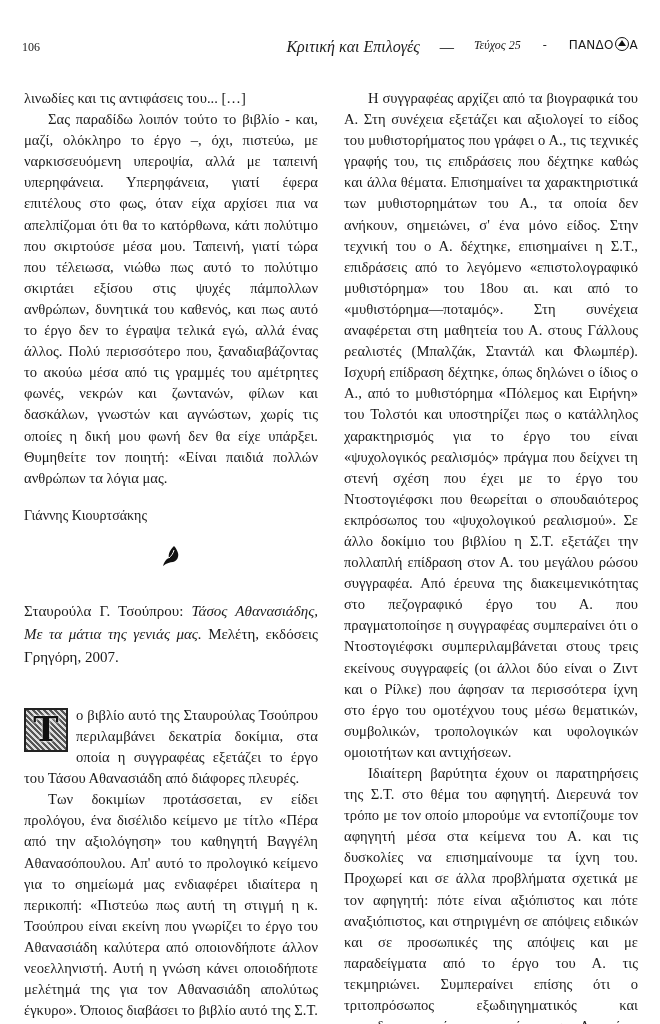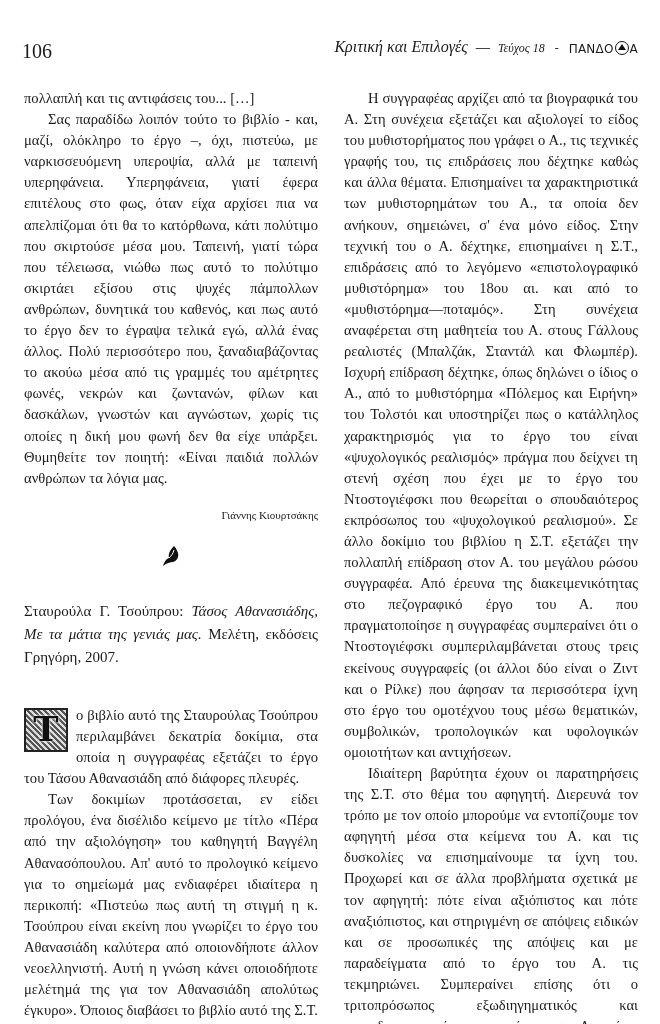--- a/index.html
+++ b/index.html
@@ -3,25 +3,25 @@
 <meta charset="utf-8">
 <style>
   html, body { margin: 0; padding: 0; background: #ffffff; }
   body {
     width: 660px; height: 1024px; position: relative; overflow: hidden;
     font-family: "DejaVu Serif", "Liberation Serif", serif;
     color: #1a1a1a;
   }
   .page-number {
     position: absolute; left: 22px; top: 40px;
-    font-family: "Liberation Serif", serif; font-size: 20px;
+    font-family: "Liberation Serif", serif; font-size: 12px;
   }
   .running-head {
     position: absolute; right: 22px; top: 38px;
-    display: flex; align-items: flex-end; gap: 8px;
+    display: flex; align-items: flex-start; gap: 20px;
     font-family: "Liberation Serif", serif;
   }
   .rh-title { font-style: italic; font-size: 16px; }
   .rh-issue { font-style: italic; font-size: 12px; }
   .rh-dash { font-size: 12px; margin: 0 2px; }
   .logo {
     font-family: "DejaVu Sans", sans-serif; font-weight: normal; font-size: 12px;
     display: flex; align-items: center; letter-spacing: 0.2px;
   }
   .logo-circle {
@@ -35,21 +35,21 @@
   }
   .col {
     position: absolute; top: 88px; width: 294px;
     font-family: "Liberation Serif", serif; font-size: 14.6px; line-height: 21.1px;
     text-align: justify;
   }
   .col-left { left: 24px; }
   .col-right { left: 344px; }
   .col p { margin: 0; hyphens: manual; }
   .indent { text-indent: 24px; }
-  .signature { text-align: right; margin-top: 16px !important; font-size: 11px; }
+  .signature { text-align: left; margin-top: 16px !important; font-size: 14px; }
   .ornament {
     display: block; text-align: center; margin: 18px 0 0 0; height: 30px;
   }
   .ornament svg { width: 22px; height: 24px; }
   .book-ref { margin-top: 26px !important; font-size: 15px; line-height: 23px; text-align: justify; }
   .book-ref i { font-style: italic; }
   .review-first { margin-top: 36px !important; }
   .dropcap {
     float: left; width: 40px; height: 40px; margin: 3px 8px 0 0;
     border: 2px solid #222; background:
@@ -63,31 +63,31 @@
   }
 </style>
 </head>
 <body>
 
 <div class="page-number">106</div>
 
 <div class="running-head">
   <span class="rh-title">Κριτική και Επιλογές</span>
   <span class="rh-title">—</span>
-  <span class="rh-issue">Τεύχος 18</span>
+  <span class="rh-issue">Τεύχος 25</span>
   <span class="rh-dash">-</span>
   <span class="logo">
     <span>ΠΑΝΔΟ</span>
     <span class="logo-circle"></span>
     <span>Α</span>
   </span>
 </div>
 
 <div class="col col-left">
-  <p>πολλαπλή και τις αντιφάσεις του... […]</p>
+  <p>λινωδίες και τις αντιφάσεις του... […]</p>
   <p class="indent">Σας παραδίδω λοιπόν τούτο το βιβλίο - και, μαζί, ολόκληρο το έργο –, όχι, πιστεύω, με ναρκισσευόμενη υπεροψία, αλλά με ταπεινή υπερηφάνεια. Υπερηφάνεια, γιατί έφερα επιτέλους στο φως, όταν είχα αρχίσει πια να απελπίζομαι ότι θα το κατόρθωνα, κάτι πολύτιμο που σκιρτούσε μέσα μου. Ταπεινή, γιατί τώρα που τέλειωσα, νιώθω πως αυτό το πολύτιμο σκιρτάει εξίσου στις ψυχές πάμπολλων ανθρώπων, δυνητικά του καθενός, και πως αυτό το έργο δεν το έγραψα τελικά εγώ, αλλά ένας άλλος. Πολύ περισσότερο που, ξαναδιαβάζοντας το ακούω μέσα από τις γραμμές του αμέτρητες φωνές, νεκρών και ζωντανών, φίλων και δασκάλων, γνωστών και αγνώστων, χωρίς τις οποίες η δική μου φωνή δεν θα είχε υπάρξει. Θυμηθείτε τον ποιητή: «Είναι παιδιά πολλών ανθρώπων τα λόγια μας.</p>
   <p class="signature">Γιάννης Κιουρτσάκης</p>
 
   <div class="ornament">
     <svg viewBox="0 0 22 24">
       <path d="M14 2 C10 6 8 10 9 14 C6 15 4 18 3 22 C7 19 10 18 13 18 C17 17 19 13 18 9 C17 6 16 4 14 2 Z" fill="#111"></path>
       <path d="M9 14 C11 12 13 10 14 6" stroke="#fff" stroke-width="1" fill="none"></path>
     </svg>
   </div>
 

